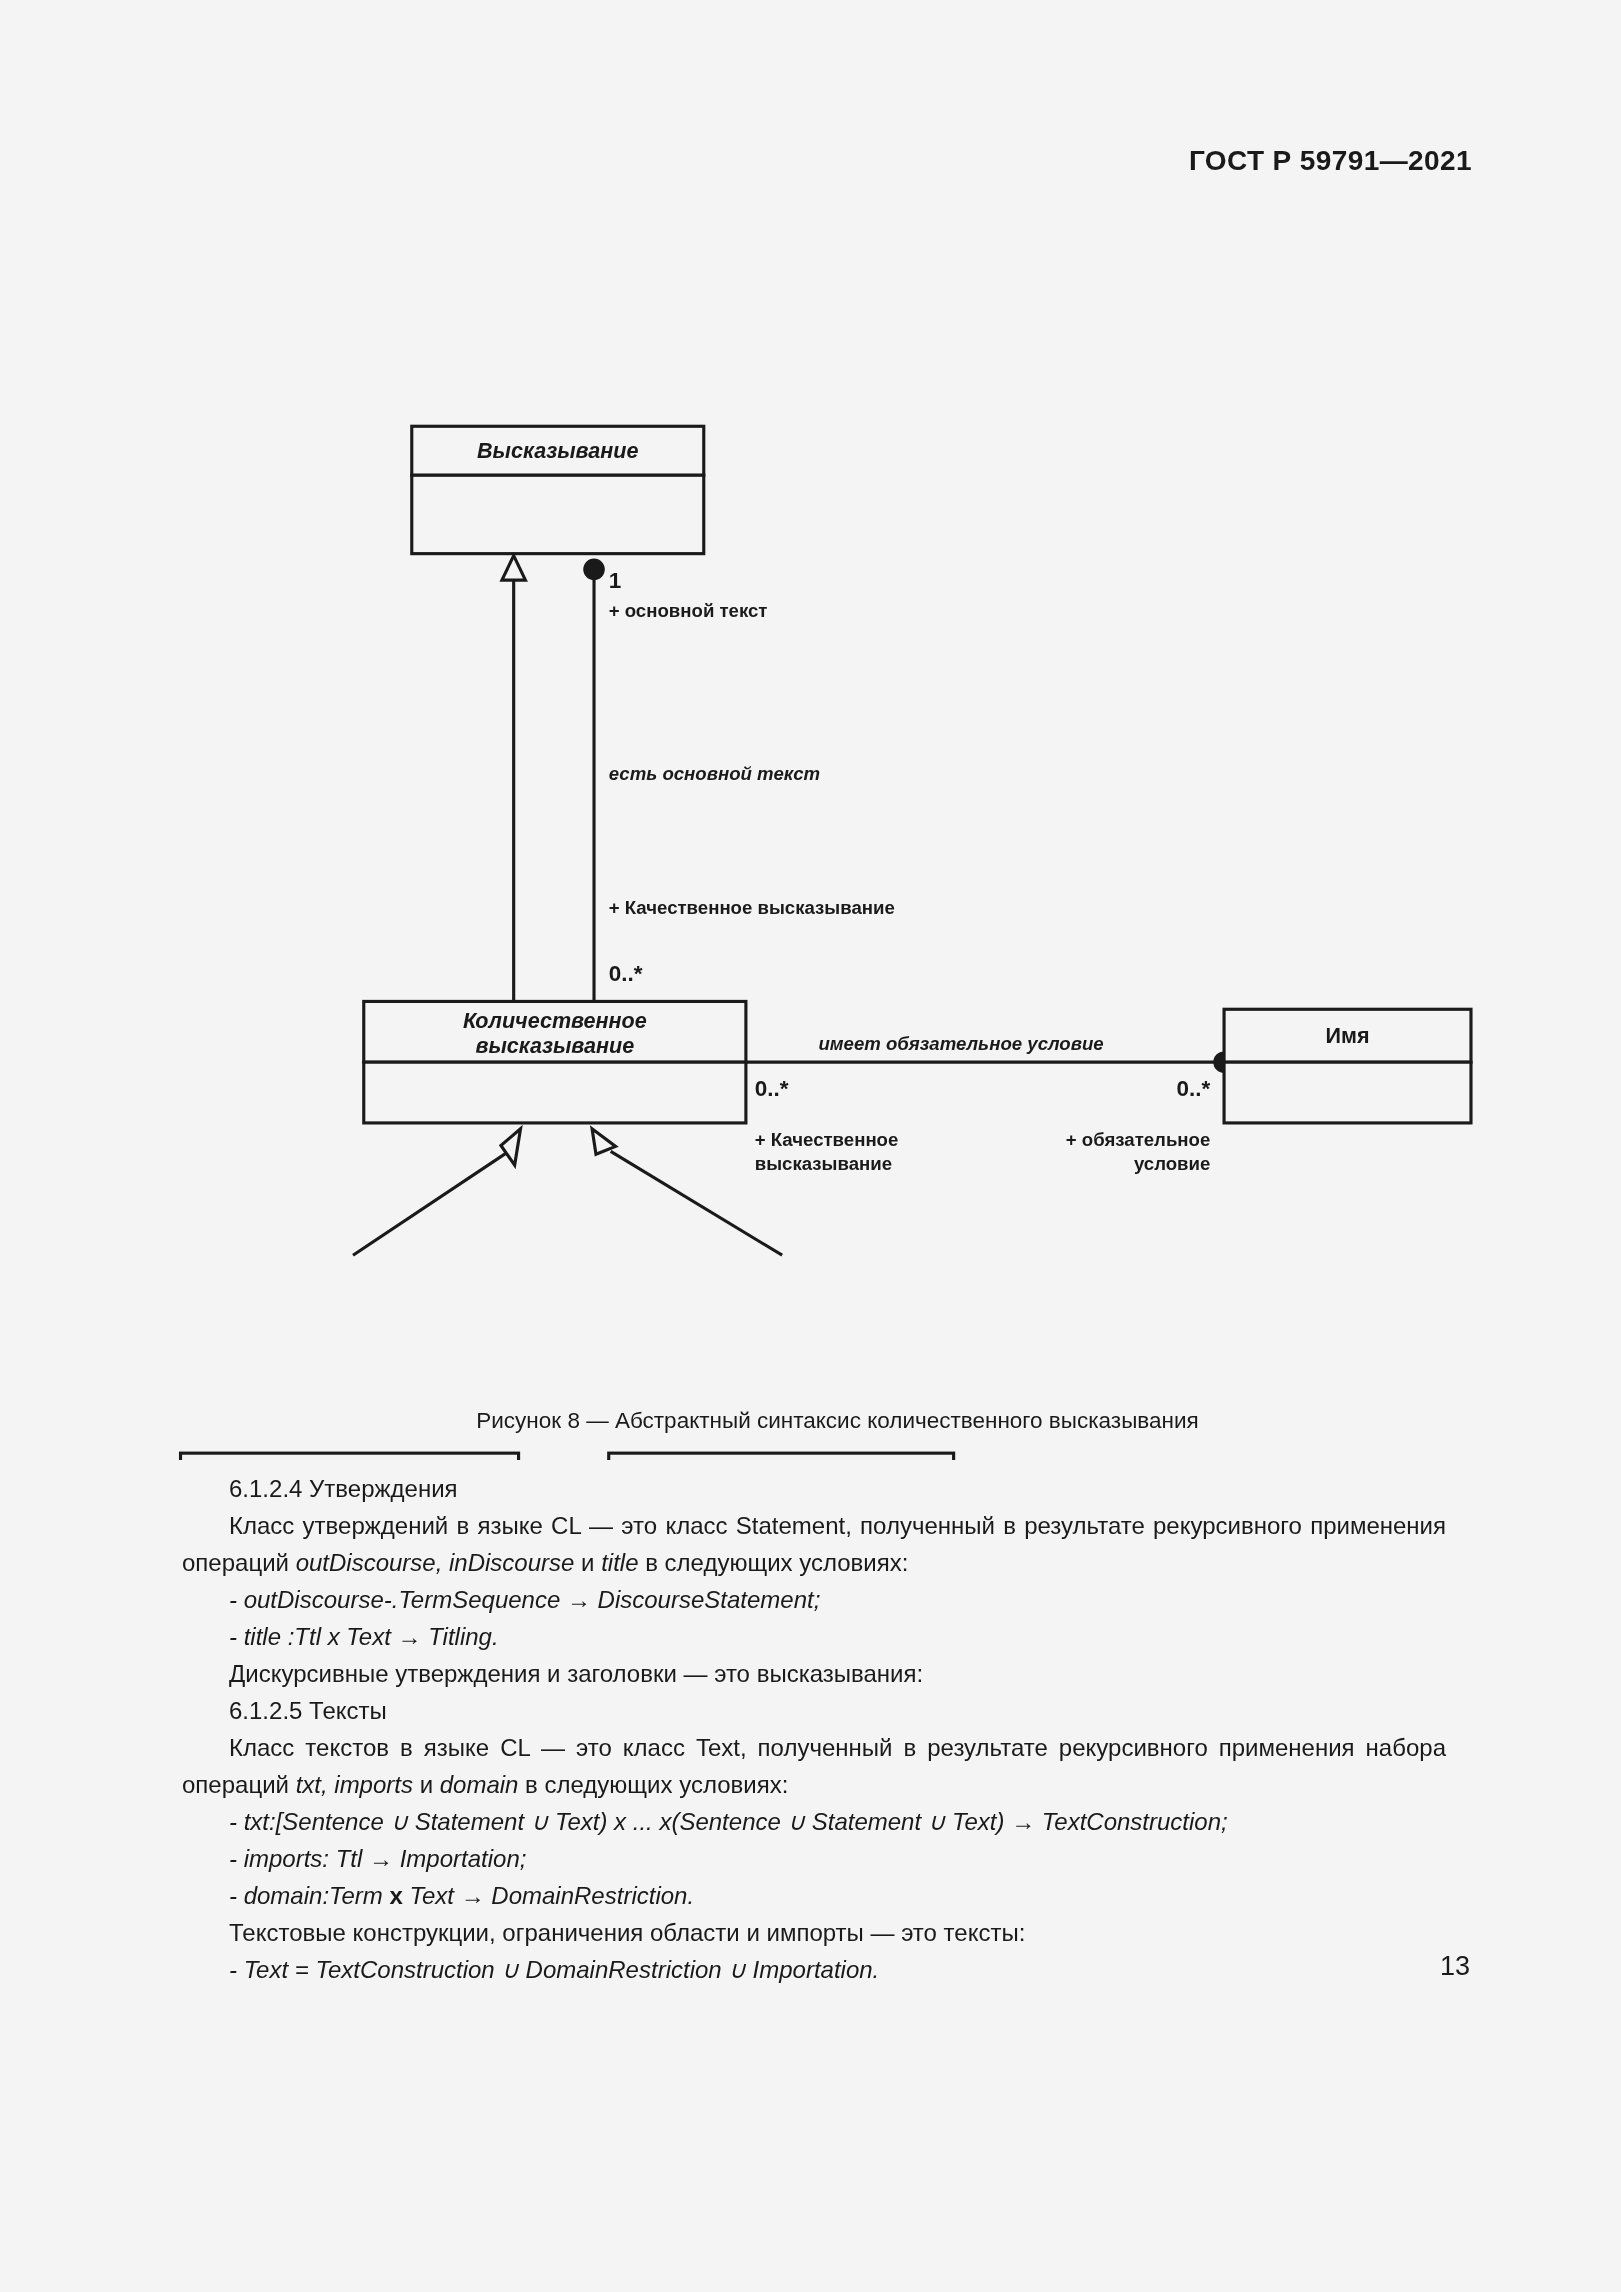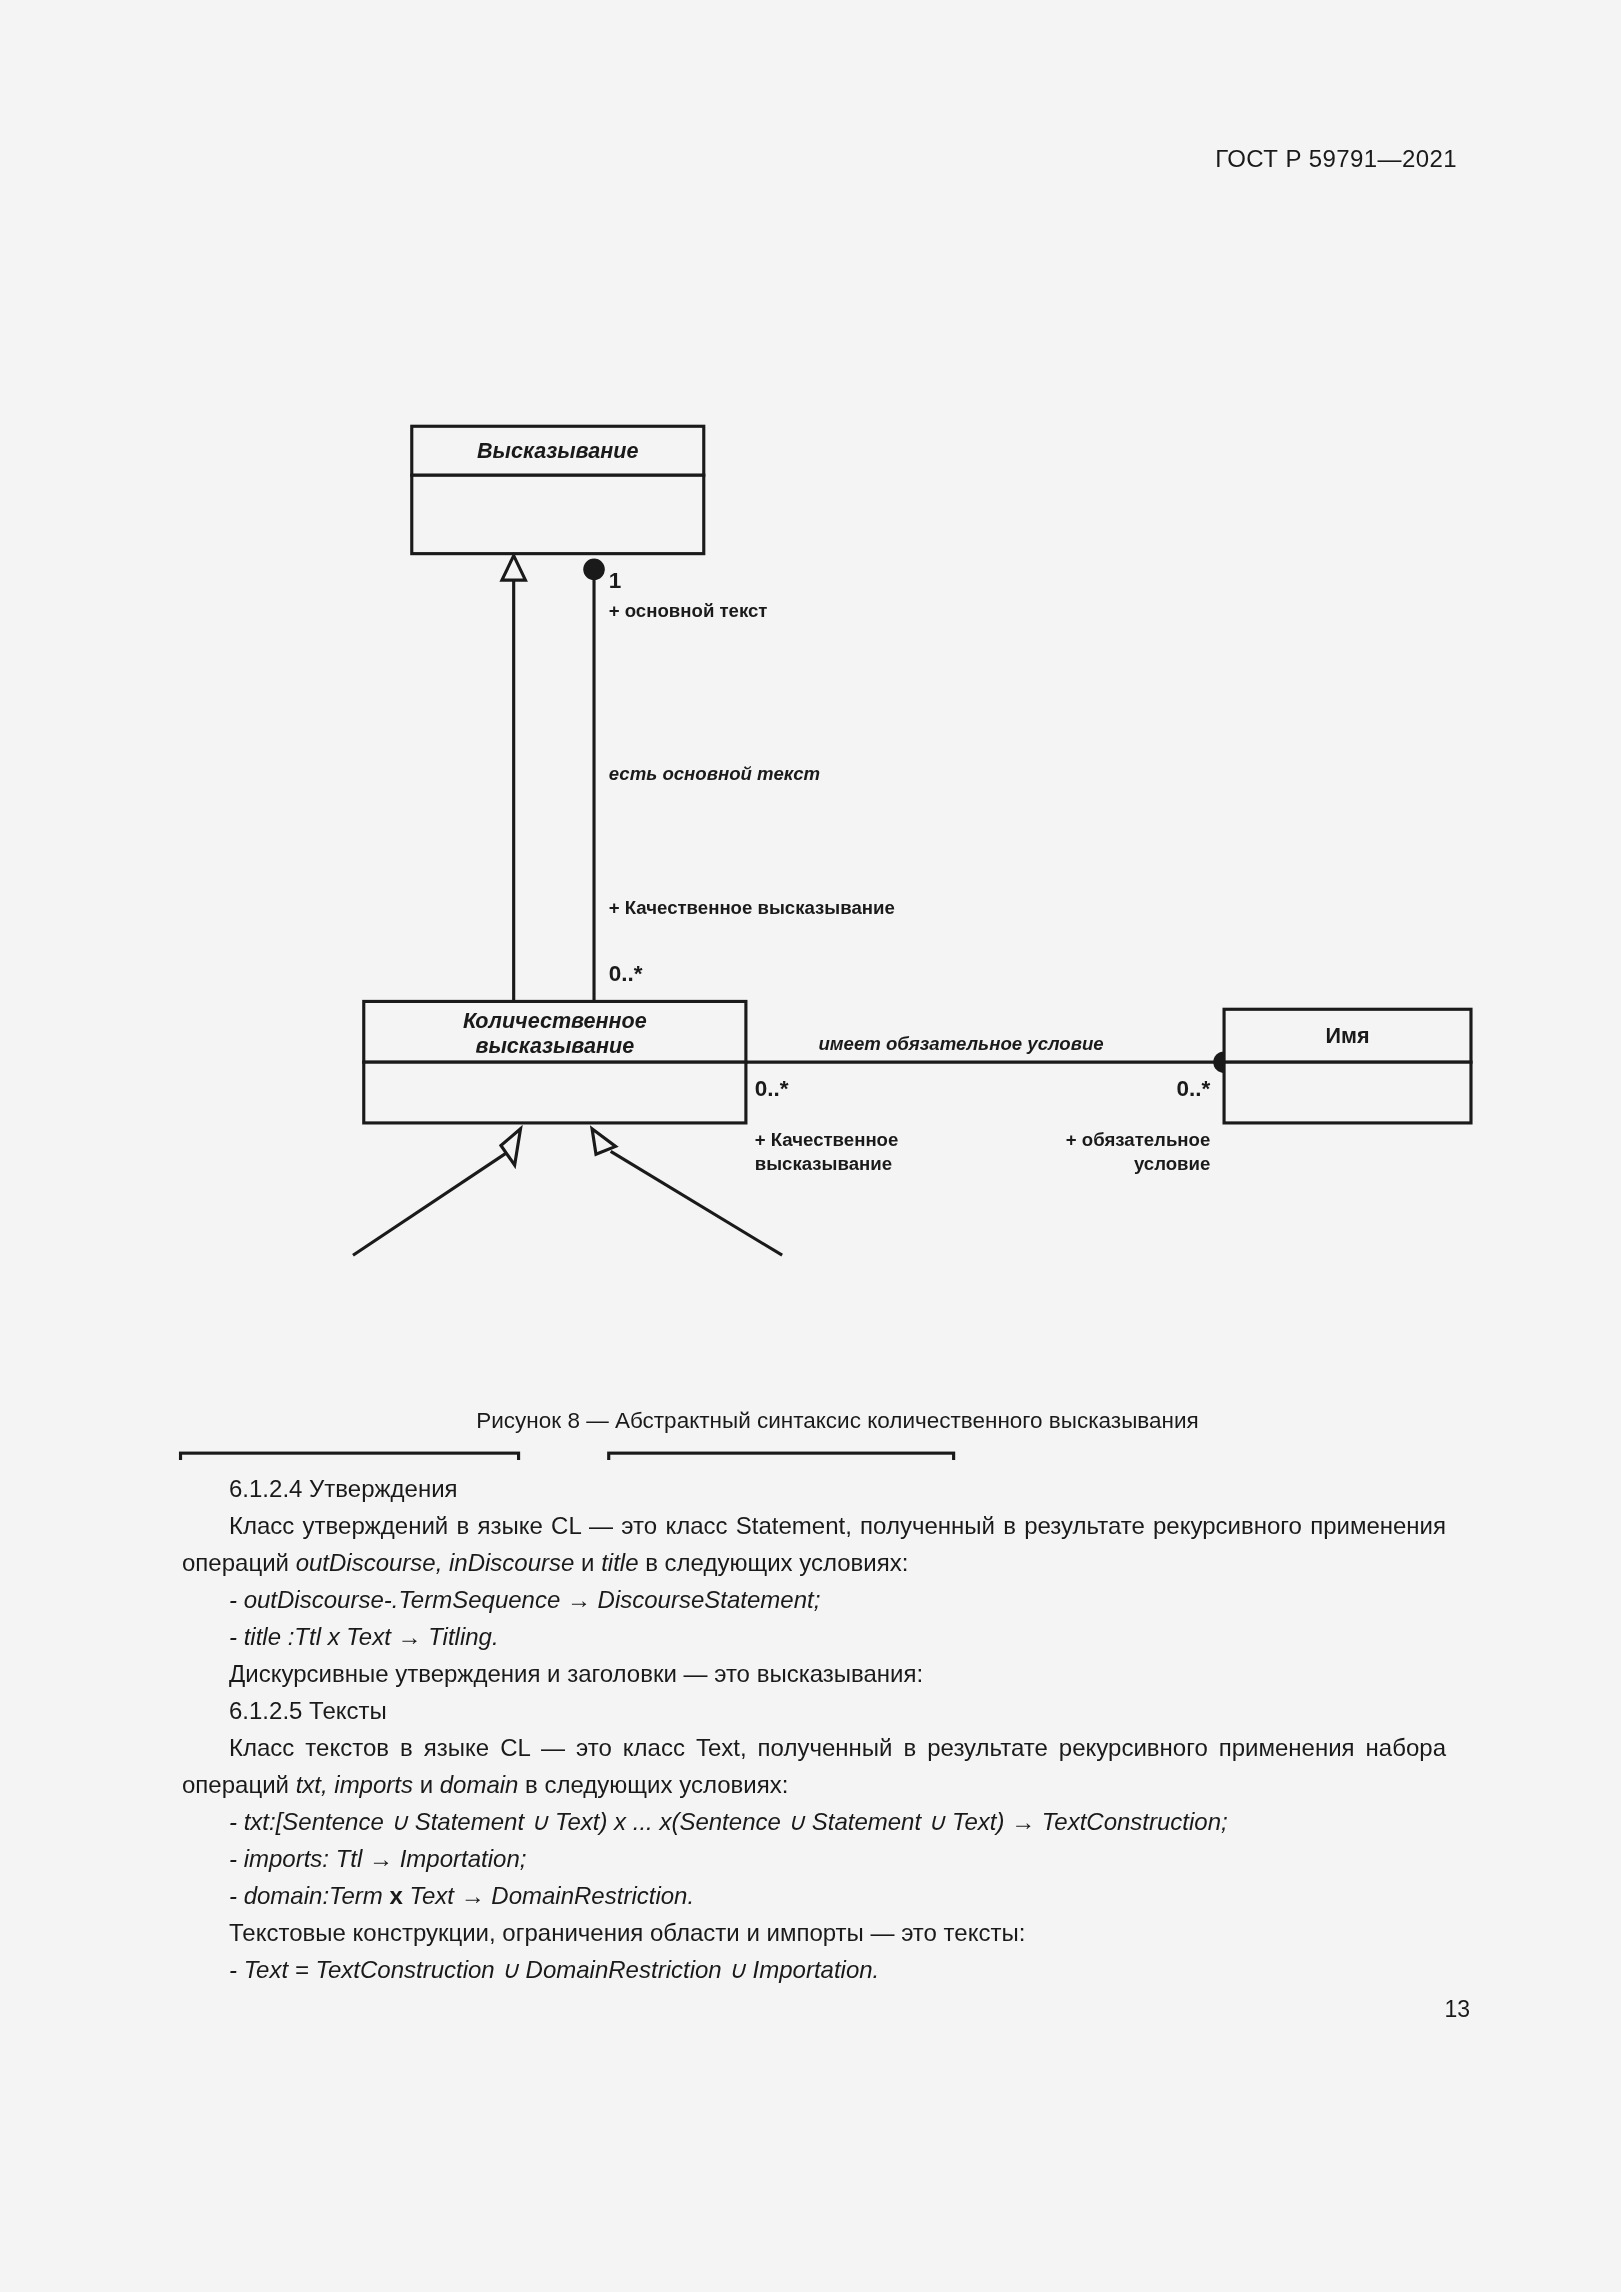--- a/index.html
+++ b/index.html
@@ -13,23 +13,23 @@
     position: relative;
     font-family: "Liberation Sans", sans-serif;
     color: #1a1a1a;
     overflow: hidden;
   }
 
   
   .gost-header {
     position: absolute;
     top: 145px;
-    right: 164px;
-    font-size: 24px;
-    font-weight: normal;
+    right: 149px;
+    font-size: 28px;
+    font-weight: bold;
     letter-spacing: 0.4px;
     white-space: nowrap;
   }
 
   
   .figure {
     position: absolute;
     left: 16px;
     top: 196px;
     width: 1621px;
@@ -70,22 +70,22 @@
     padding-left: 47px;
     white-space: nowrap;
   }
   .it { font-style: italic; }
   .chi { font-weight: bold; font-style: normal; }
 
   
   .page-number {
     position: absolute;
     right: 151px;
-    top: 1996px;
-    font-size: 23px;
+    top: 1951px;
+    font-size: 27px;
   }
 </style>
 </head>
 <body>
 
 <div class="gost-header">ГОСТ Р 59791—2021</div>
 
 <div class="figure">
   <svg class="uml-svg" width="1621" height="1264" viewBox="0 0 1654 1290" xmlns="http://www.w3.org/2000/svg">
     <defs>

